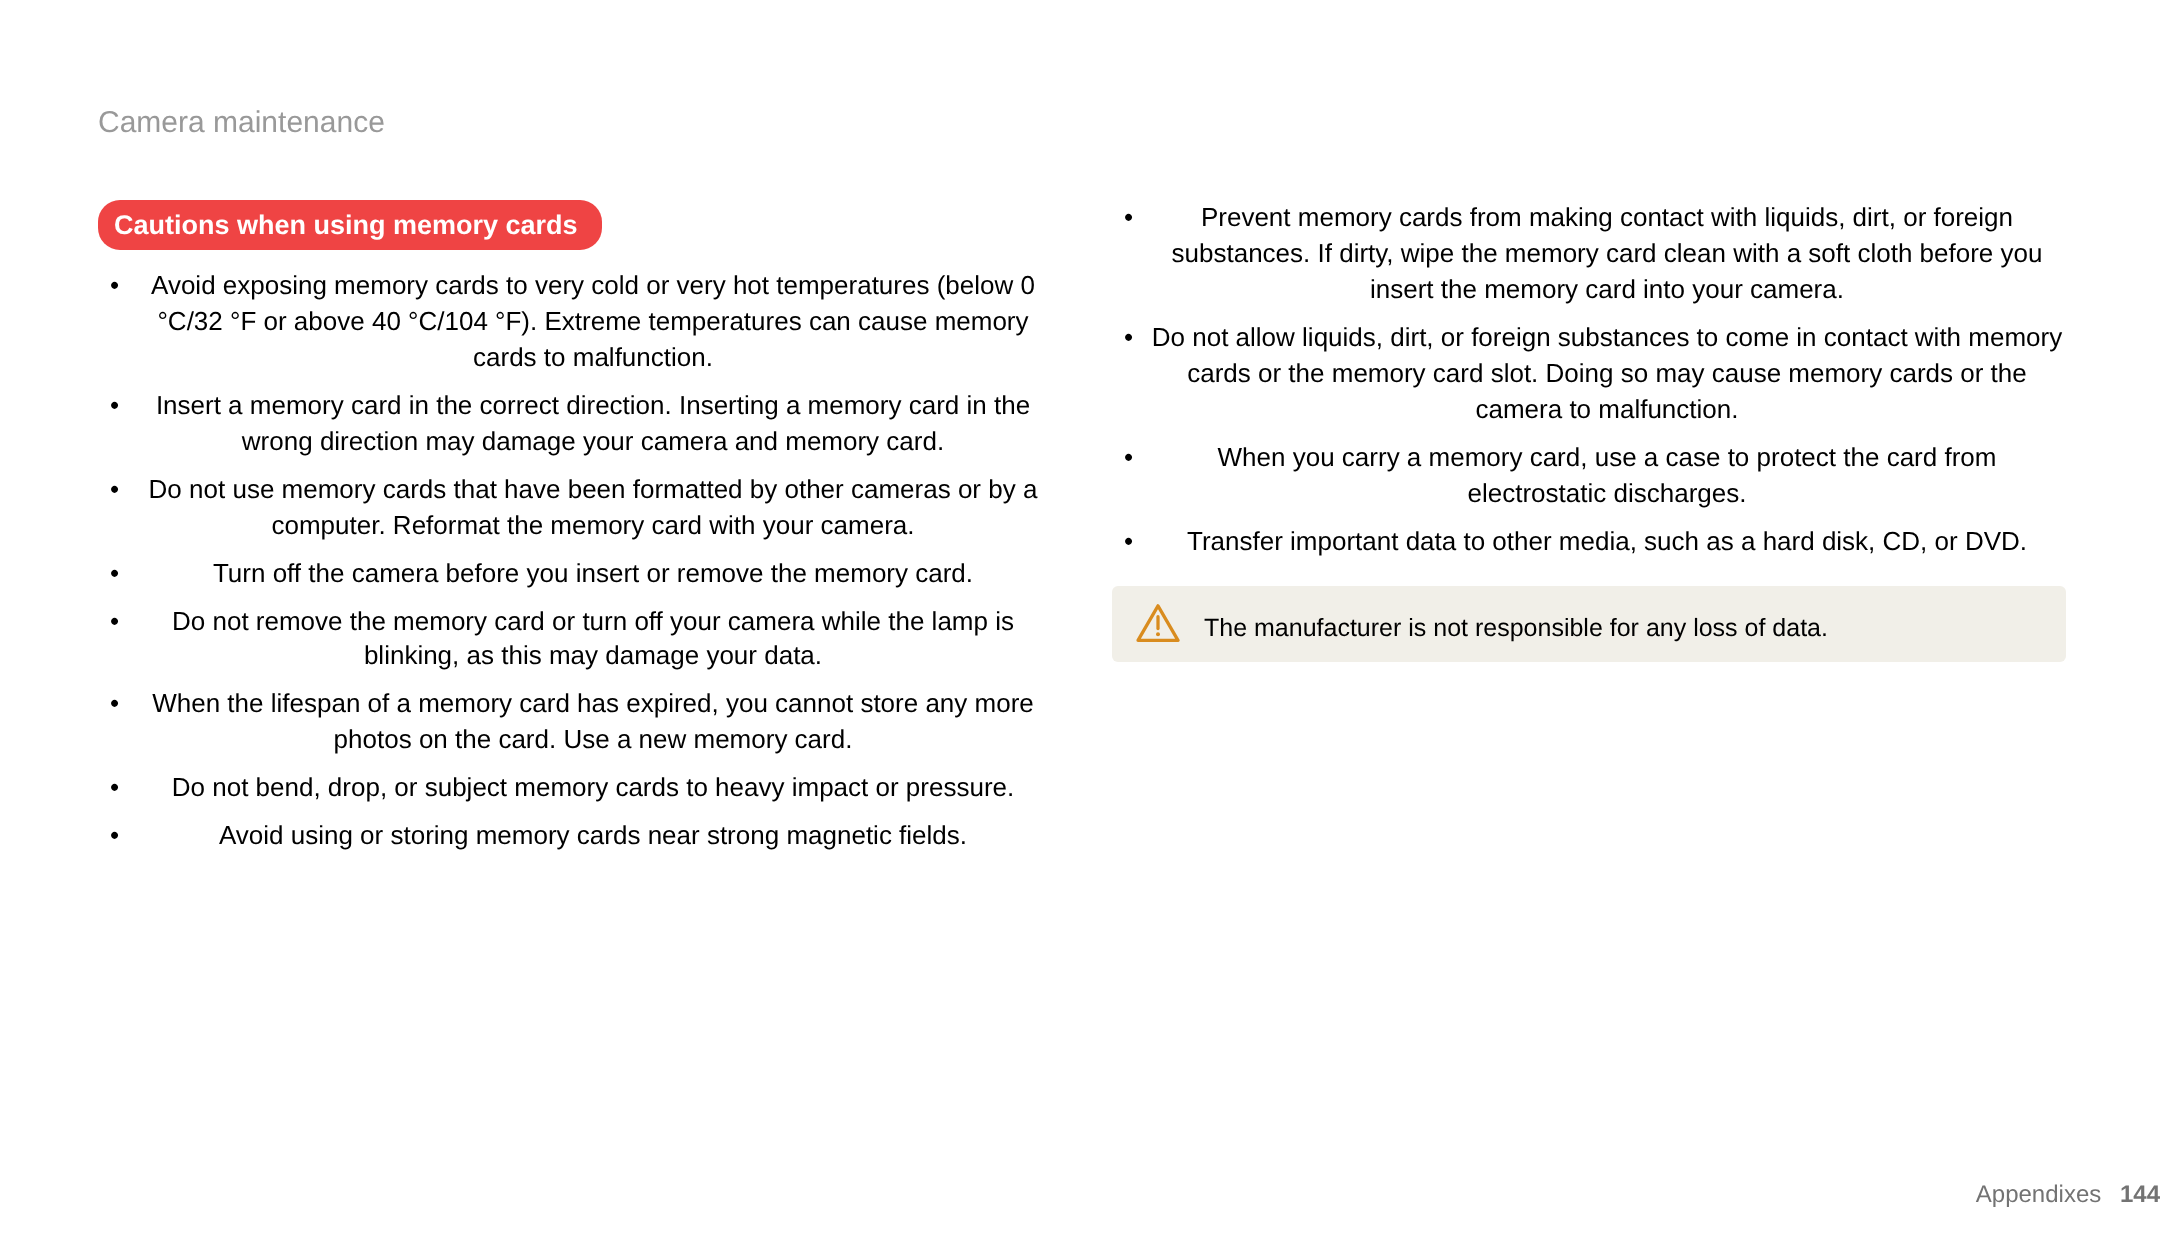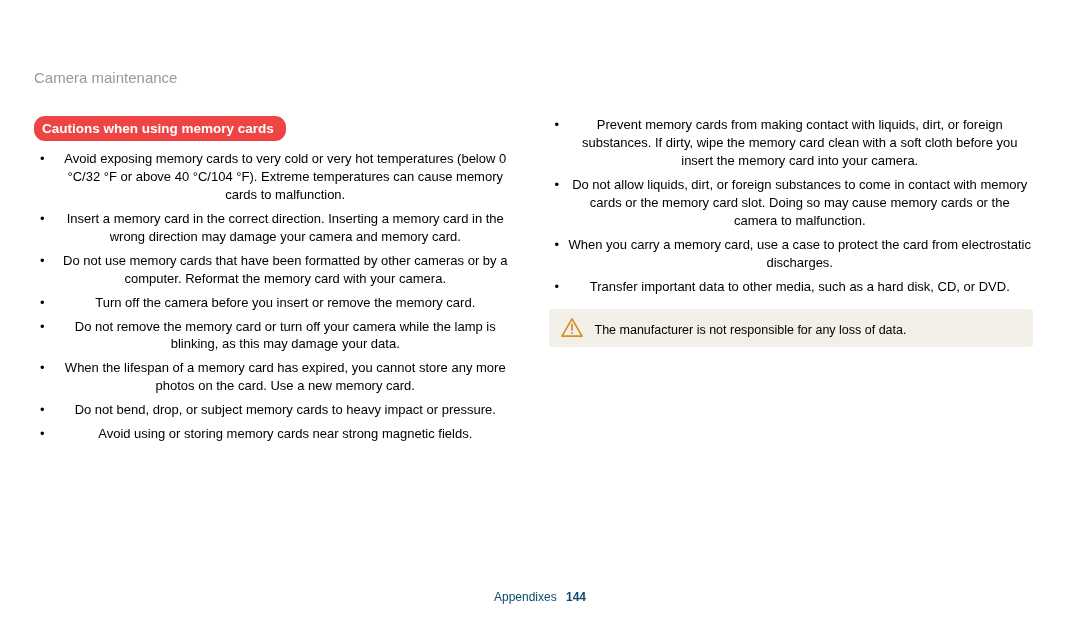--- a/index.html
+++ b/index.html
@@ -5,22 +5,21 @@
     * { margin: 0; padding: 0; box-sizing: border-box; }
     body {
       width: 1080px;
       height: 630px;
       background: #fff;
       font-family: "Myriad Pro", "Segoe UI", Arial, sans-serif;
       color: #000;
       position: relative;
     }
     .page {
-      padding: 53px 47px 0 34px;
-      margin-top: 16px;
+      padding: 53px 47px 0 49px;
     }
     .section-header {
       color: #999;
       font-size: 15px;
       font-weight: 400;
       margin-bottom: 30px;
     }
     .columns {
       display: flex;
       gap: 30px;
@@ -70,23 +69,23 @@
     .note-text {
       font-size: 12.5px;
       color: #000;
       line-height: 1.35;
     }
     .footer {
       position: absolute;
       bottom: 26px;
       left: 0;
       width: 100%;
-      text-align: center;
+      text-align: right;
       font-size: 12px;
-      color: #0c4a6e;
+      color: #737373;
     }
     .footer .pn { font-weight: 700; margin-left: 6px; }
   </style>
 </head>
 <body>
 
 <div class="page">
   <div class="section-header">Camera maintenance</div>
 
   <div class="columns">

